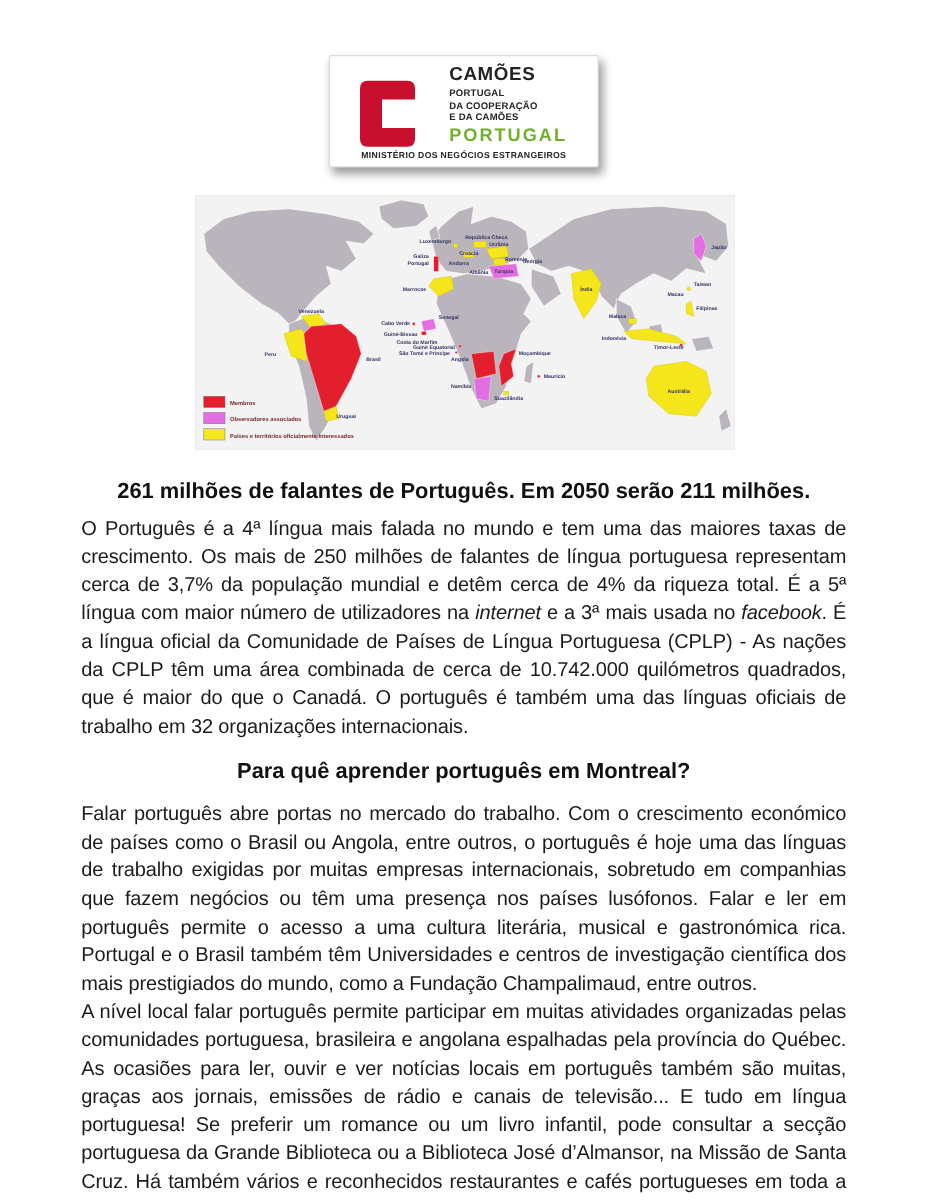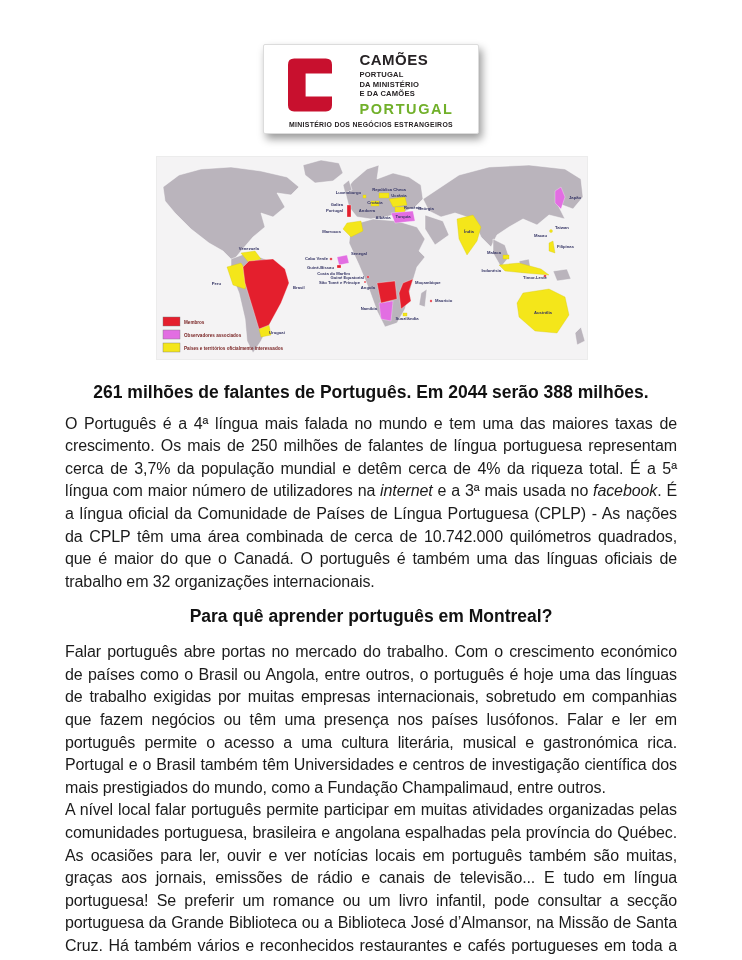--- a/index.html
+++ b/index.html
@@ -2,21 +2,21 @@
 <html><head>
 <meta charset="utf-8">
 <style>
   html,body{margin:0;padding:0;background:#fff;}
   .page{width:742px;height:960px;background:#ffffff;position:relative;overflow:hidden;
         font-family:"Liberation Sans",sans-serif;color:#1b1b1b;}
 
   
   .logo-box{width:214px;margin:44px auto 0;background:#fff;border:1px solid #dcdcdc;
             border-radius:2px;box-shadow:3px 5px 8px rgba(0,0,0,.40);padding:7px 0 5px;}
-  .logo-row{display:flex;justify-content:center;align-items:center;gap:20px;}
+  .logo-row{display:flex;justify-content:center;align-items:flex-end;gap:20px;}
   .logo-c{width:44px;height:54px;margin-right:7px;flex:0 0 auto;}
   .logo-texts{display:flex;flex-direction:column;align-items:flex-start;}
   .brand{font-size:15px;font-weight:bold;letter-spacing:.5px;color:#262224;line-height:1.05;}
   .inst{font-size:7.6px;font-weight:bold;line-height:1.3;letter-spacing:.2px;color:#262224;margin-top:2px;}
   .country{font-size:14.5px;font-weight:bold;color:#71b02a;letter-spacing:1.6px;line-height:1.05;margin-top:3px;}
   .ministry{text-align:center;font-size:6.9px;font-weight:bold;letter-spacing:.3px;color:#262224;margin-top:3px;}
 
   
   .map-wrap{width:430px;margin:22px auto 0;}
   svg.map{width:430px;height:202px;display:block;background:#f4f3f4;border:1px solid #ececec;}
@@ -43,21 +43,21 @@
 
   <div class="logo-box">
     <div class="logo-row">
       <svg class="logo-c" viewBox="0 0 50 60">
         <path d="M7,0 H43 Q50,0 50,7 V17 H20 V43 H50 V53 Q50,60 43,60 H7 Q0,60 0,53 V7 Q0,0 7,0 Z" fill="#c8102e"></path>
       </svg>
       <div class="logo-texts">
         <div class="brand">CAMÕES</div>
         <div class="inst">
           <div>PORTUGAL</div>
-          <div>DA MINISTÉRIO</div>
+          <div>DA COOPERAÇÃO</div>
           <div>E DA CAMÕES</div>
         </div>
         <div class="country">PORTUGAL</div>
       </div>
     </div>
     <div class="ministry">MINISTÉRIO DOS NEGÓCIOS ESTRANGEIROS</div>
   </div>
 
   <div class="map-wrap">
     <svg class="map" viewBox="0 0 430 202">
@@ -151,21 +151,21 @@
           <rect x="6" y="160" width="17" height="9" fill="#e41f2d" stroke="#777" stroke-width="0.4"></rect>
           <text x="27" y="167" class="legend-label">Membros</text>
           <rect x="6" y="173" width="17" height="9" fill="#e26ee2" stroke="#777" stroke-width="0.4"></rect>
           <text x="27" y="180" class="legend-label">Observadores associados</text>
           <rect x="6" y="186" width="17" height="9" fill="#f4e61a" stroke="#777" stroke-width="0.4"></rect>
           <text x="27" y="193" class="legend-label">Países e territórios oficialmente interessados</text>
         </g>
     </svg>
   </div>
 
-  <div class="head head-stats">261 milhões de falantes de Português. Em 2044 serão 388 milhões.</div>
+  <div class="head head-stats">261 milhões de falantes de Português. Em 2050 serão 211 milhões.</div>
 
   <div class="body-text"><span>O Português é a 4ª língua mais falada no mundo e tem uma das maiores taxas de crescimento. Os mais de 250 milhões de falantes de língua portuguesa representam cerca de 3,7% da população mundial e detêm cerca de 4% da riqueza total. É a 5ª língua com maior número de utilizadores na </span><i>internet</i><span> e a 3ª mais usada no </span><i>facebook</i><span>. É a língua oficial da Comunidade de Países de Língua Portuguesa (CPLP) - As nações da CPLP têm uma área combinada de cerca de 10.742.000 quilómetros quadrados, que é maior do que o Canadá. O português é também uma das línguas oficiais de trabalho em 32 organizações internacionais.</span></div>
 
   <div class="head head-montreal">Para quê aprender português em Montreal?</div>
 
   <div class="body-text p-first">
     <p>Falar português abre portas no mercado do trabalho. Com o crescimento económico de países como o Brasil ou Angola, entre outros, o português é hoje uma das línguas de trabalho exigidas por muitas empresas internacionais, sobretudo em companhias que fazem negócios ou têm uma presença nos países lusófonos. Falar e ler em português permite o acesso a uma cultura literária, musical e gastronómica rica. Portugal e o Brasil também têm Universidades e centros de investigação científica dos mais prestigiados do mundo, como a Fundação Champalimaud, entre outros.</p>
     <p>A nível local falar português permite participar em muitas atividades organizadas pelas comunidades portuguesa, brasileira e angolana espalhadas pela província do Québec. As ocasiões para ler, ouvir e ver notícias locais em português também são muitas, graças aos jornais, emissões de rádio e canais de televisão... E tudo em língua portuguesa! Se preferir um romance ou um livro infantil, pode consultar a secção portuguesa da Grande Biblioteca ou a Biblioteca José d’Almansor, na Missão de Santa Cruz. Há também vários e reconhecidos restaurantes e cafés portugueses em toda a cidade.</p>
   </div>
 

